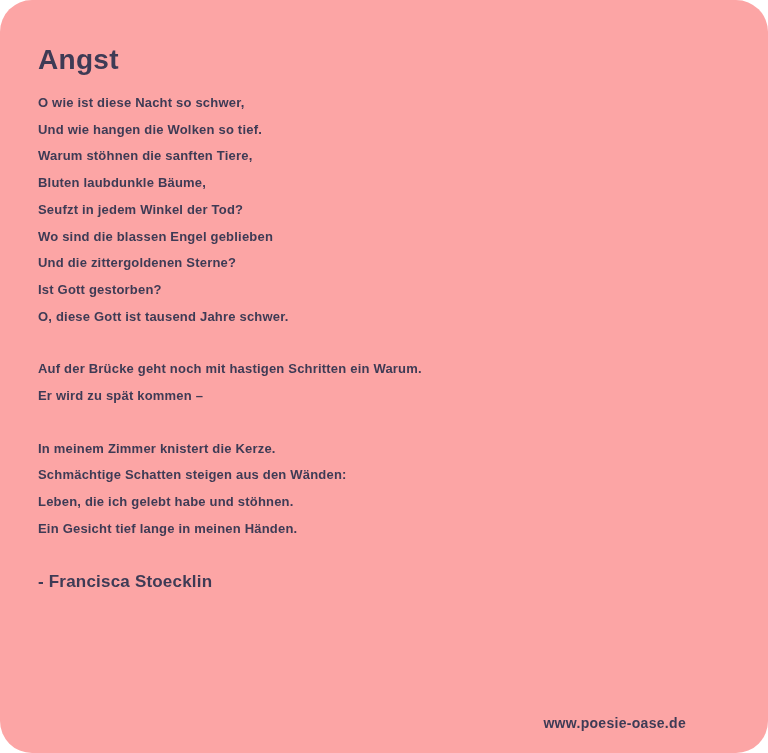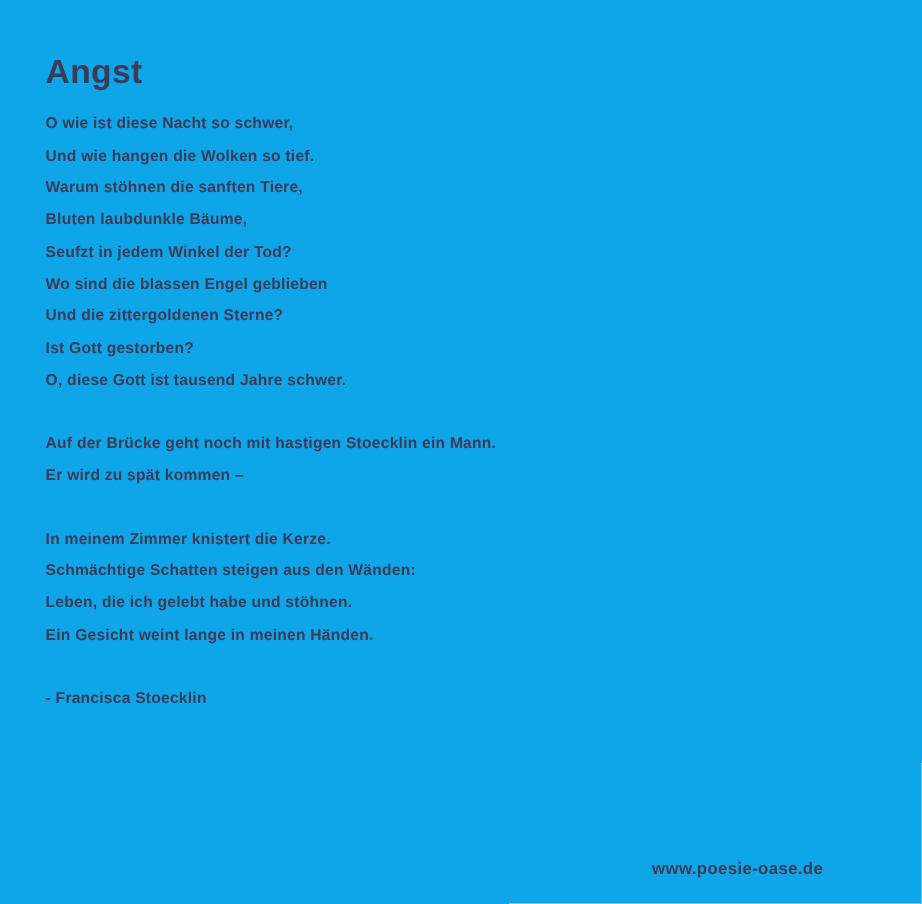--- a/index.html
+++ b/index.html
@@ -29,62 +29,62 @@
     margin: 0 0 26px 0;
   }
   .poem-line {
     font-size: 13px;
     font-weight: 700;
     line-height: 26.7px;
     letter-spacing: 0.2px;
     white-space: nowrap;
   }
   .author-line {
-    font-size: 13px;
+    font-size: 17px;
     font-weight: 700;
     line-height: 26.7px;
     letter-spacing: 0.2px;
     margin-top: 17px;
   }
   .site-credit {
     position: absolute;
     right: 82px;
     bottom: 22px;
     font-size: 14px;
     font-weight: 700;
     letter-spacing: 0.3px;
     margin-left: 20px;
   }
 </style>
 </head>
 <body>
 
-<div class="poster" style="background: #0ea5e9; color: rgb(62, 59, 85);">
+<div class="poster" style="background: #fca5a5; color: rgb(62, 59, 85); border-radius: 32px;">
   <h1 class="poem-title">Angst</h1>
 
   <div id="stanzas">
       <div class="stanza">
         <div class="poem-line">O wie ist diese Nacht so schwer,</div>
         <div class="poem-line">Und wie hangen die Wolken so tief.</div>
         <div class="poem-line">Warum stöhnen die sanften Tiere,</div>
         <div class="poem-line">Bluten laubdunkle Bäume,</div>
         <div class="poem-line">Seufzt in jedem Winkel der Tod?</div>
         <div class="poem-line">Wo sind die blassen Engel geblieben</div>
         <div class="poem-line">Und die zittergoldenen Sterne?</div>
         <div class="poem-line">Ist Gott gestorben?</div>
         <div class="poem-line">O, diese Gott ist tausend Jahre schwer.</div>
       </div>
       <div class="stanza">
-        <div class="poem-line">Auf der Brücke geht noch mit hastigen Stoecklin ein Mann.</div>
+        <div class="poem-line">Auf der Brücke geht noch mit hastigen Schritten ein Warum.</div>
         <div class="poem-line">Er wird zu spät kommen –</div>
       </div>
       <div class="stanza">
         <div class="poem-line">In meinem Zimmer knistert die Kerze.</div>
         <div class="poem-line">Schmächtige Schatten steigen aus den Wänden:</div>
         <div class="poem-line">Leben, die ich gelebt habe und stöhnen.</div>
-        <div class="poem-line">Ein Gesicht weint lange in meinen Händen.</div>
+        <div class="poem-line">Ein Gesicht tief lange in meinen Händen.</div>
       </div>
     </div>
 
   <div class="author-line">- Francisca Stoecklin</div>
 
   <div class="site-credit">www.poesie-oase.de</div>
 </div>
 
 </body></html>

